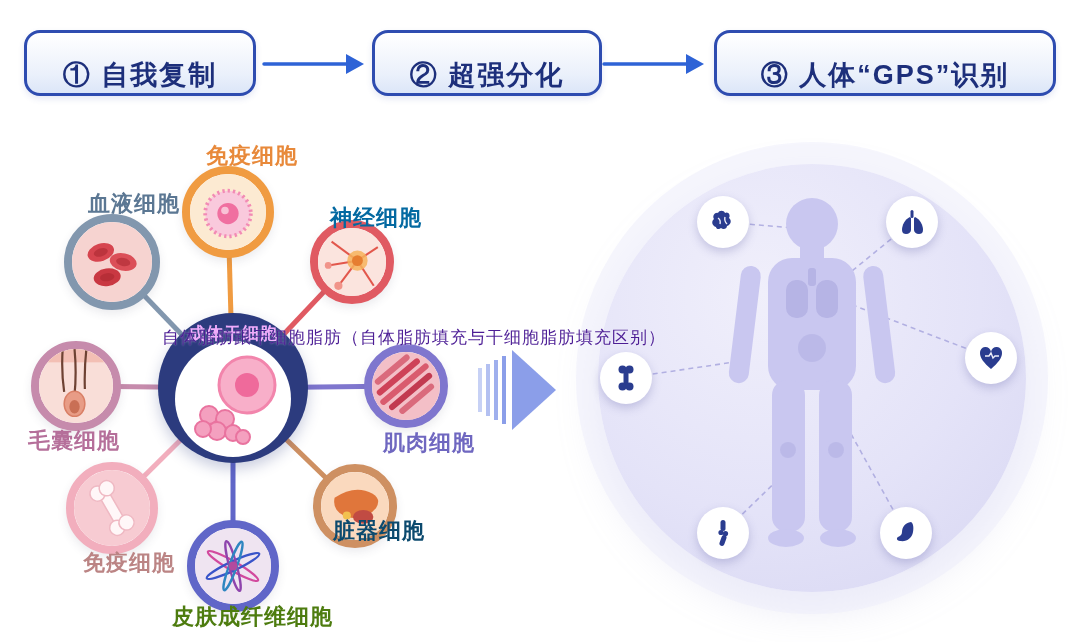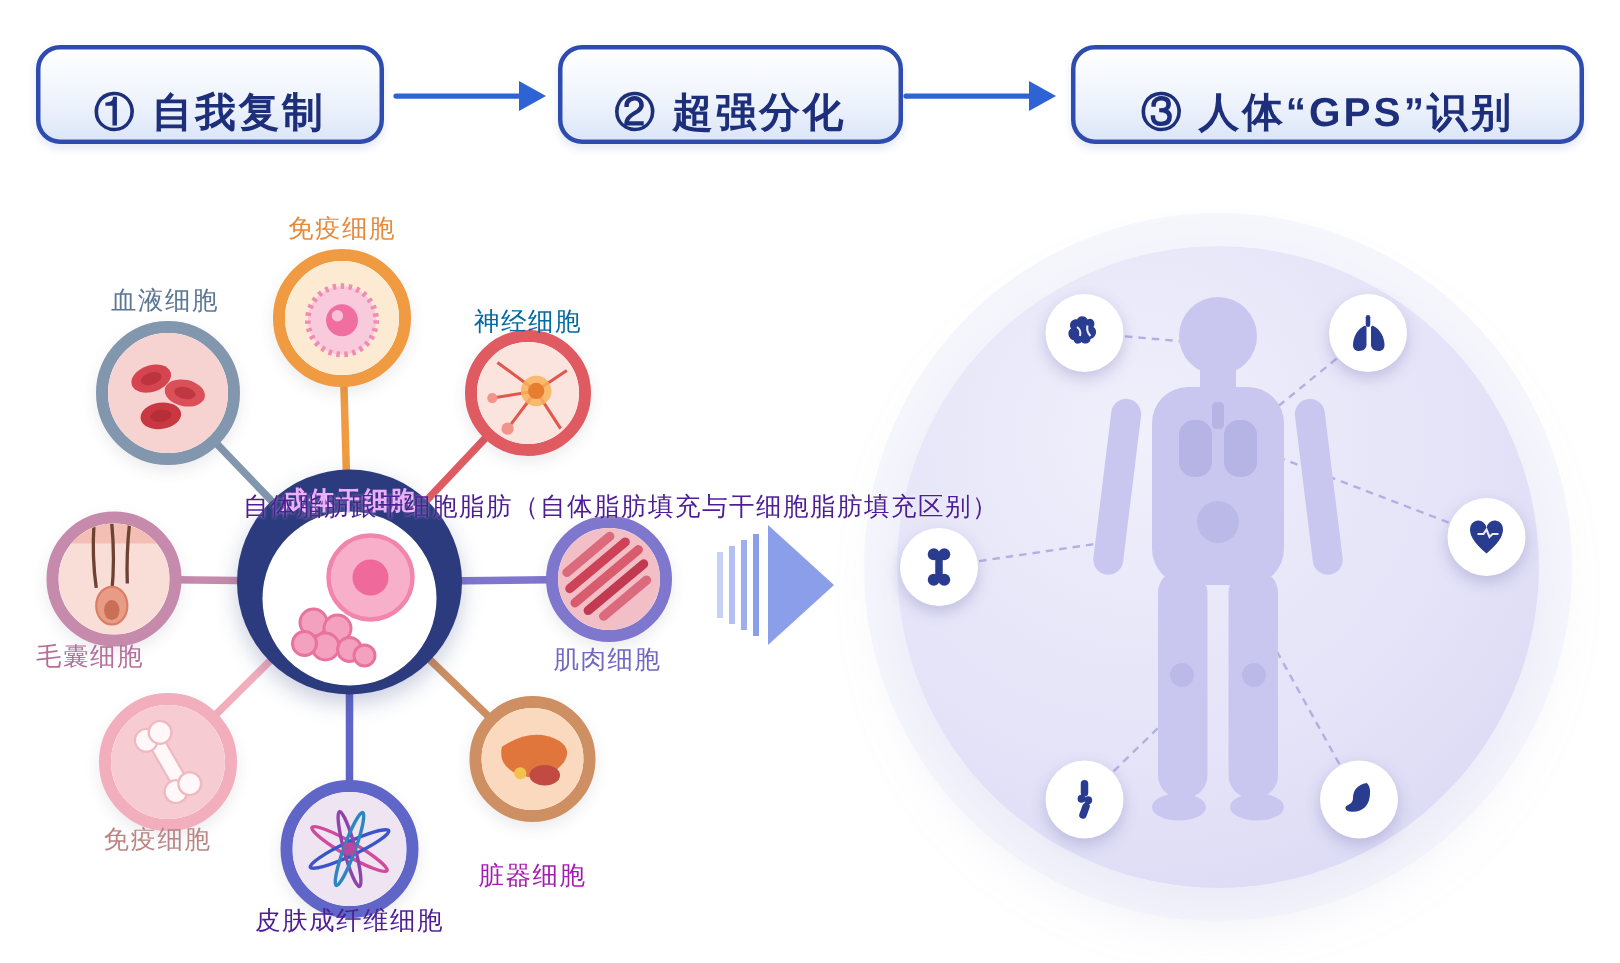--- a/index.html
+++ b/index.html
@@ -38,29 +38,29 @@
   .cell-organ  { left:313px; top:464px; width:84px;  height:84px;  border:8px solid #CE9062; }
   .cell-fibro  { left:187px; top:520px; width:92px;  height:92px;  border:8px solid #6066C8; }
 
   .cell-center { position:absolute; left:158px; top:313px; width:150px; height:150px; border-radius:50%;
                  background:#2C3B7E; z-index:3; box-shadow:0 6px 14px rgba(44,59,126,.25); }
   .center-label { position:absolute; left:0; top:9px; width:100%; text-align:center;
                   color:#f0abfc; font-weight:bold; font-size:17px; letter-spacing:1px; z-index:5; }
   .center-inner { position:absolute; left:17px; top:28px; width:116px; height:116px; border-radius:50%;
                   background:#ffffff; overflow:hidden; }
 
-  .cell-label { position:absolute; z-index:4; font-weight:normal; font-size:17px; text-align:center; letter-spacing:1px; }
+  .cell-label { position:absolute; z-index:4; font-weight:bold; font-size:22px; text-align:right; letter-spacing:1px; }
   .lbl-immune { left:158px; top:141px; width:140px; color:#E8893A; }
   .lbl-nerve  { left:282px; top:203px; width:140px; color:#0369a1; }
   .lbl-blood  { left:40px;  top:189px; width:140px; color:#5B7793; }
   .lbl-hair   { left:0px;   top:426px; width:120px; color:#B56F9A; }
   .lbl-muscle { left:335px; top:428px; width:140px; color:#6F67C0; }
   .lbl-bone   { left:35px;  top:548px; width:140px; color:#BB8484; }
-  .lbl-organ  { left:285px; top:572px; width:140px; color:#a21caf; }
-  .lbl-fibro  { left:133px; top:602px; width:200px; color:#4c1d95; }
+  .lbl-organ  { left:285px; top:516px; width:140px; color:#0c4a6e; }
+  .lbl-fibro  { left:133px; top:602px; width:200px; color:#4d7c0f; }
 
   
   .flow-arrow { position:absolute; left:478px; top:344px; z-index:2; }
 
   
   .body-circle { position:absolute; left:598px; top:164px; width:428px; height:428px; border-radius:50%;
                  background:radial-gradient(circle at 38% 30%, #F0EFFB 0%, #E4E3F8 55%, #D7D6F2 100%);
                  box-shadow:0 0 0 22px rgba(236,236,250,.45), 0 16px 40px rgba(170,170,215,.25); z-index:2; }
   .body-silhouette { position:absolute; left:110px; top:24px; }
   .dashed-links { position:absolute; left:0; top:0; }

